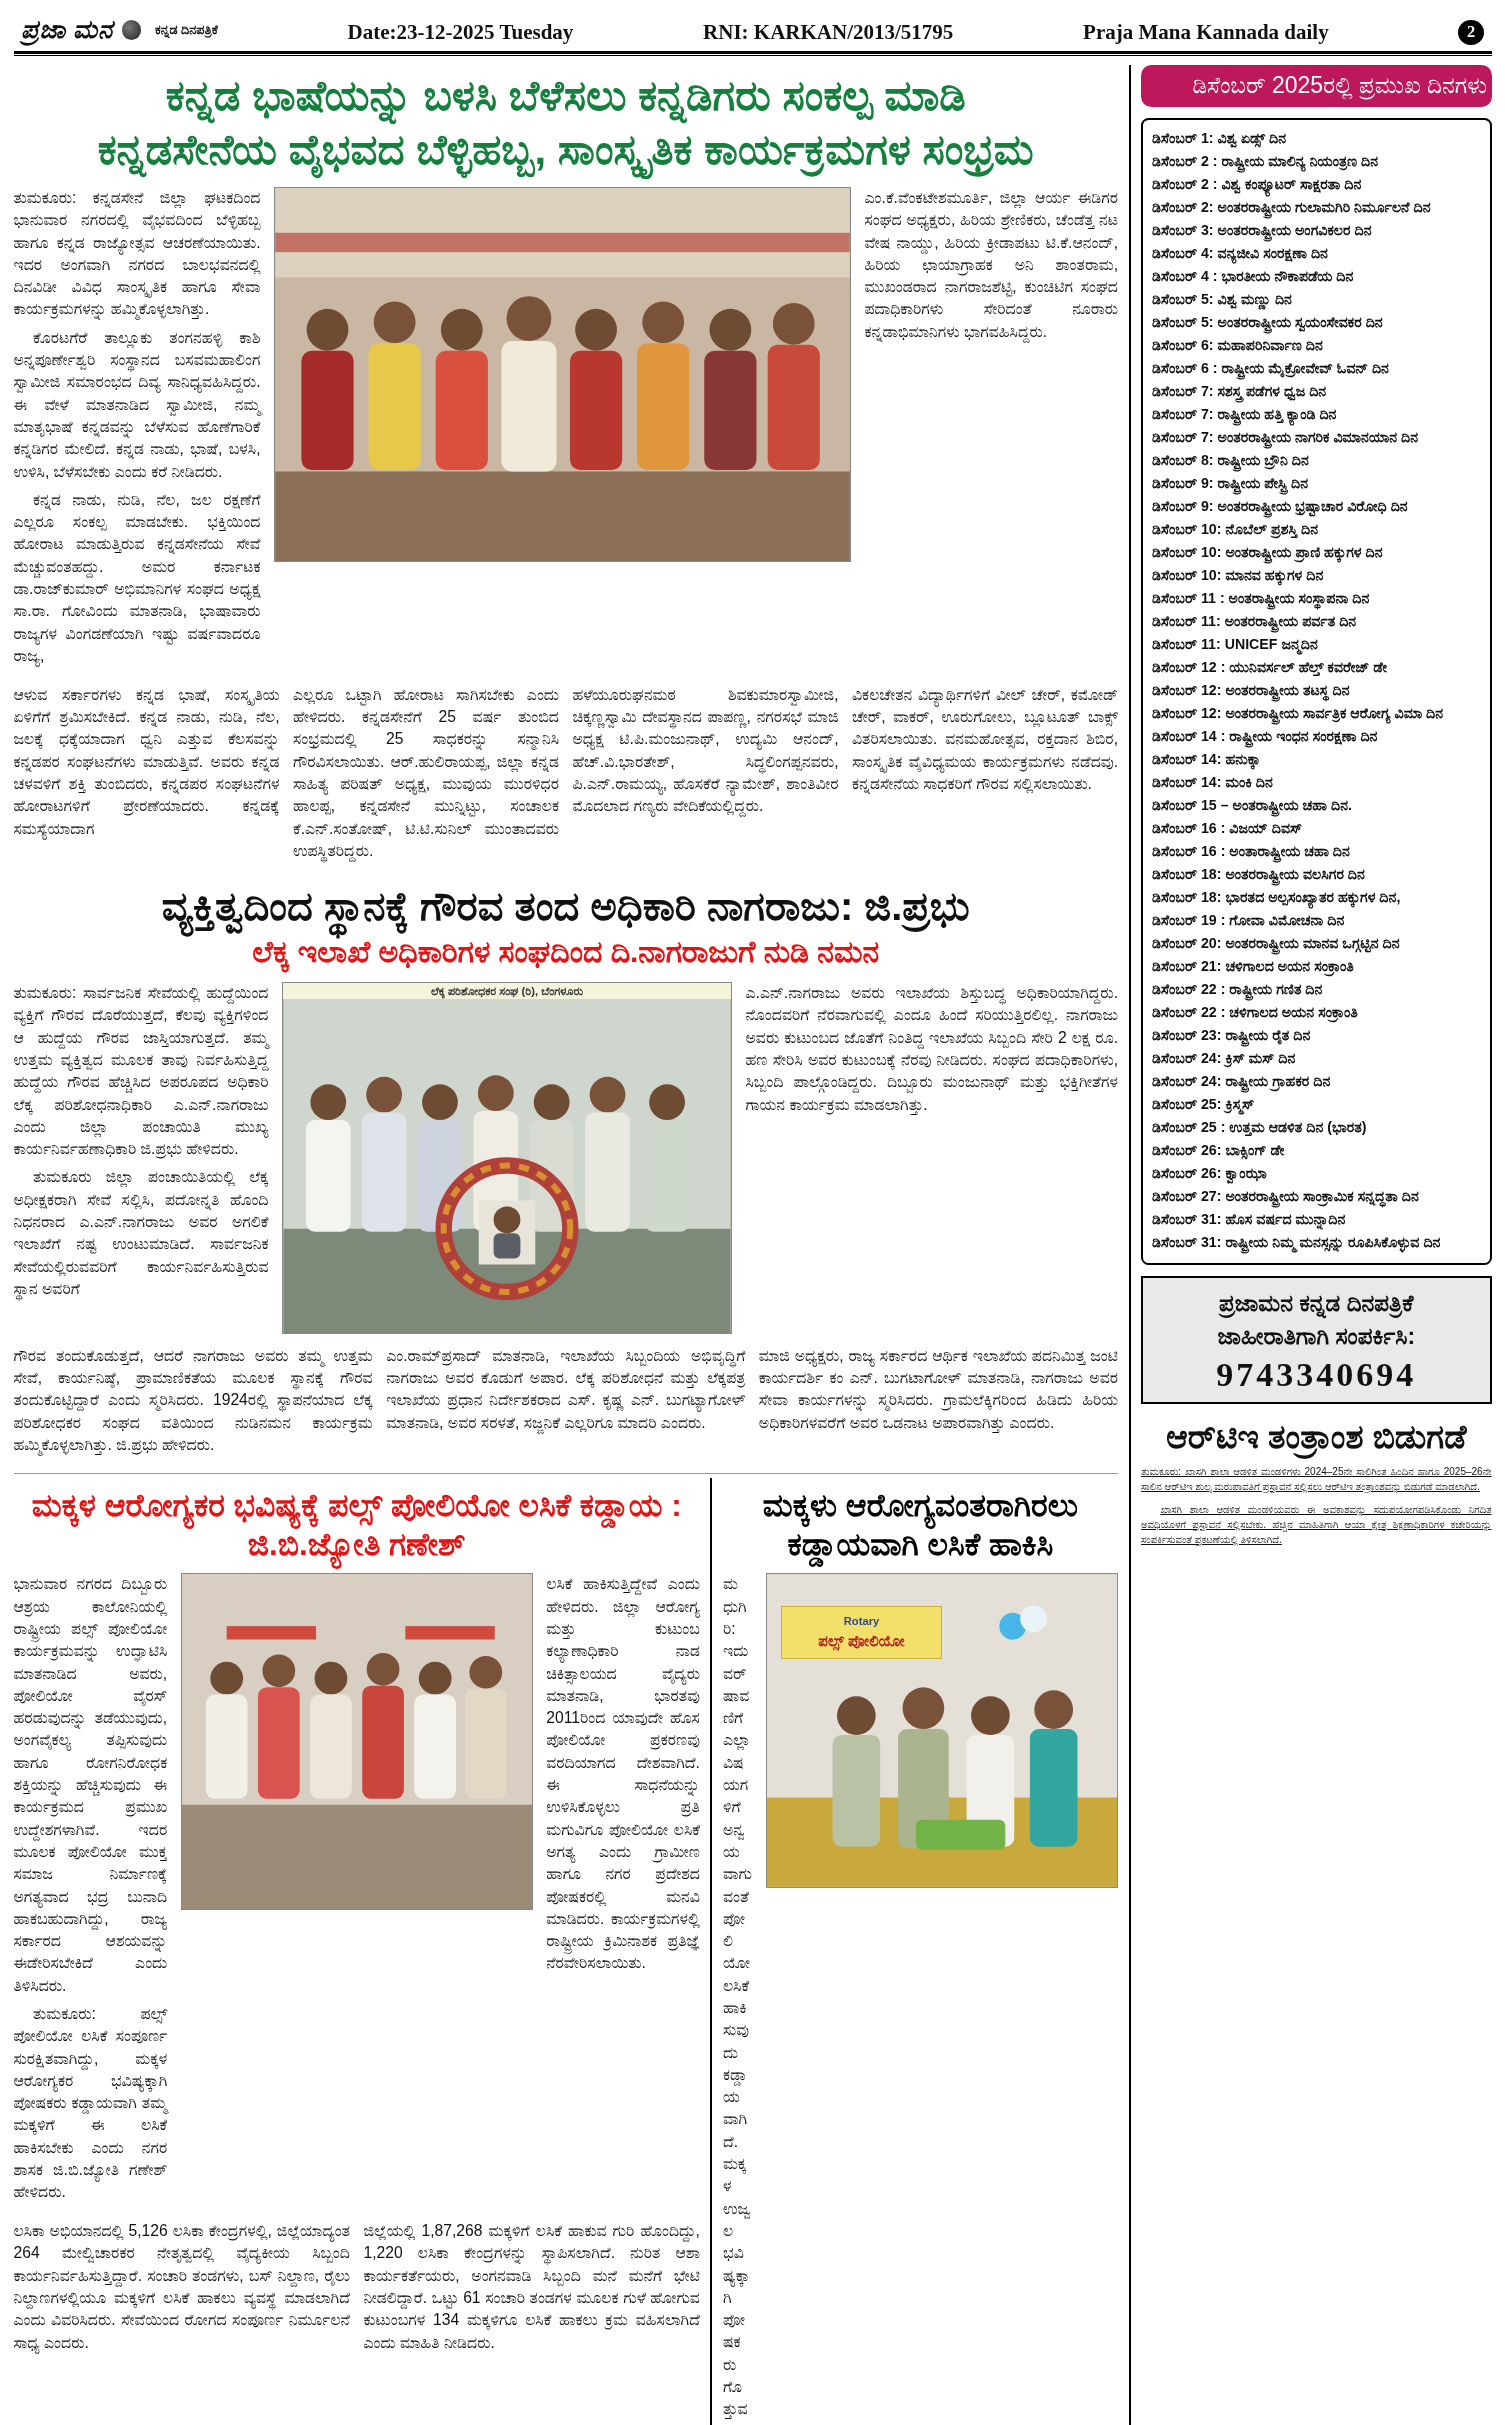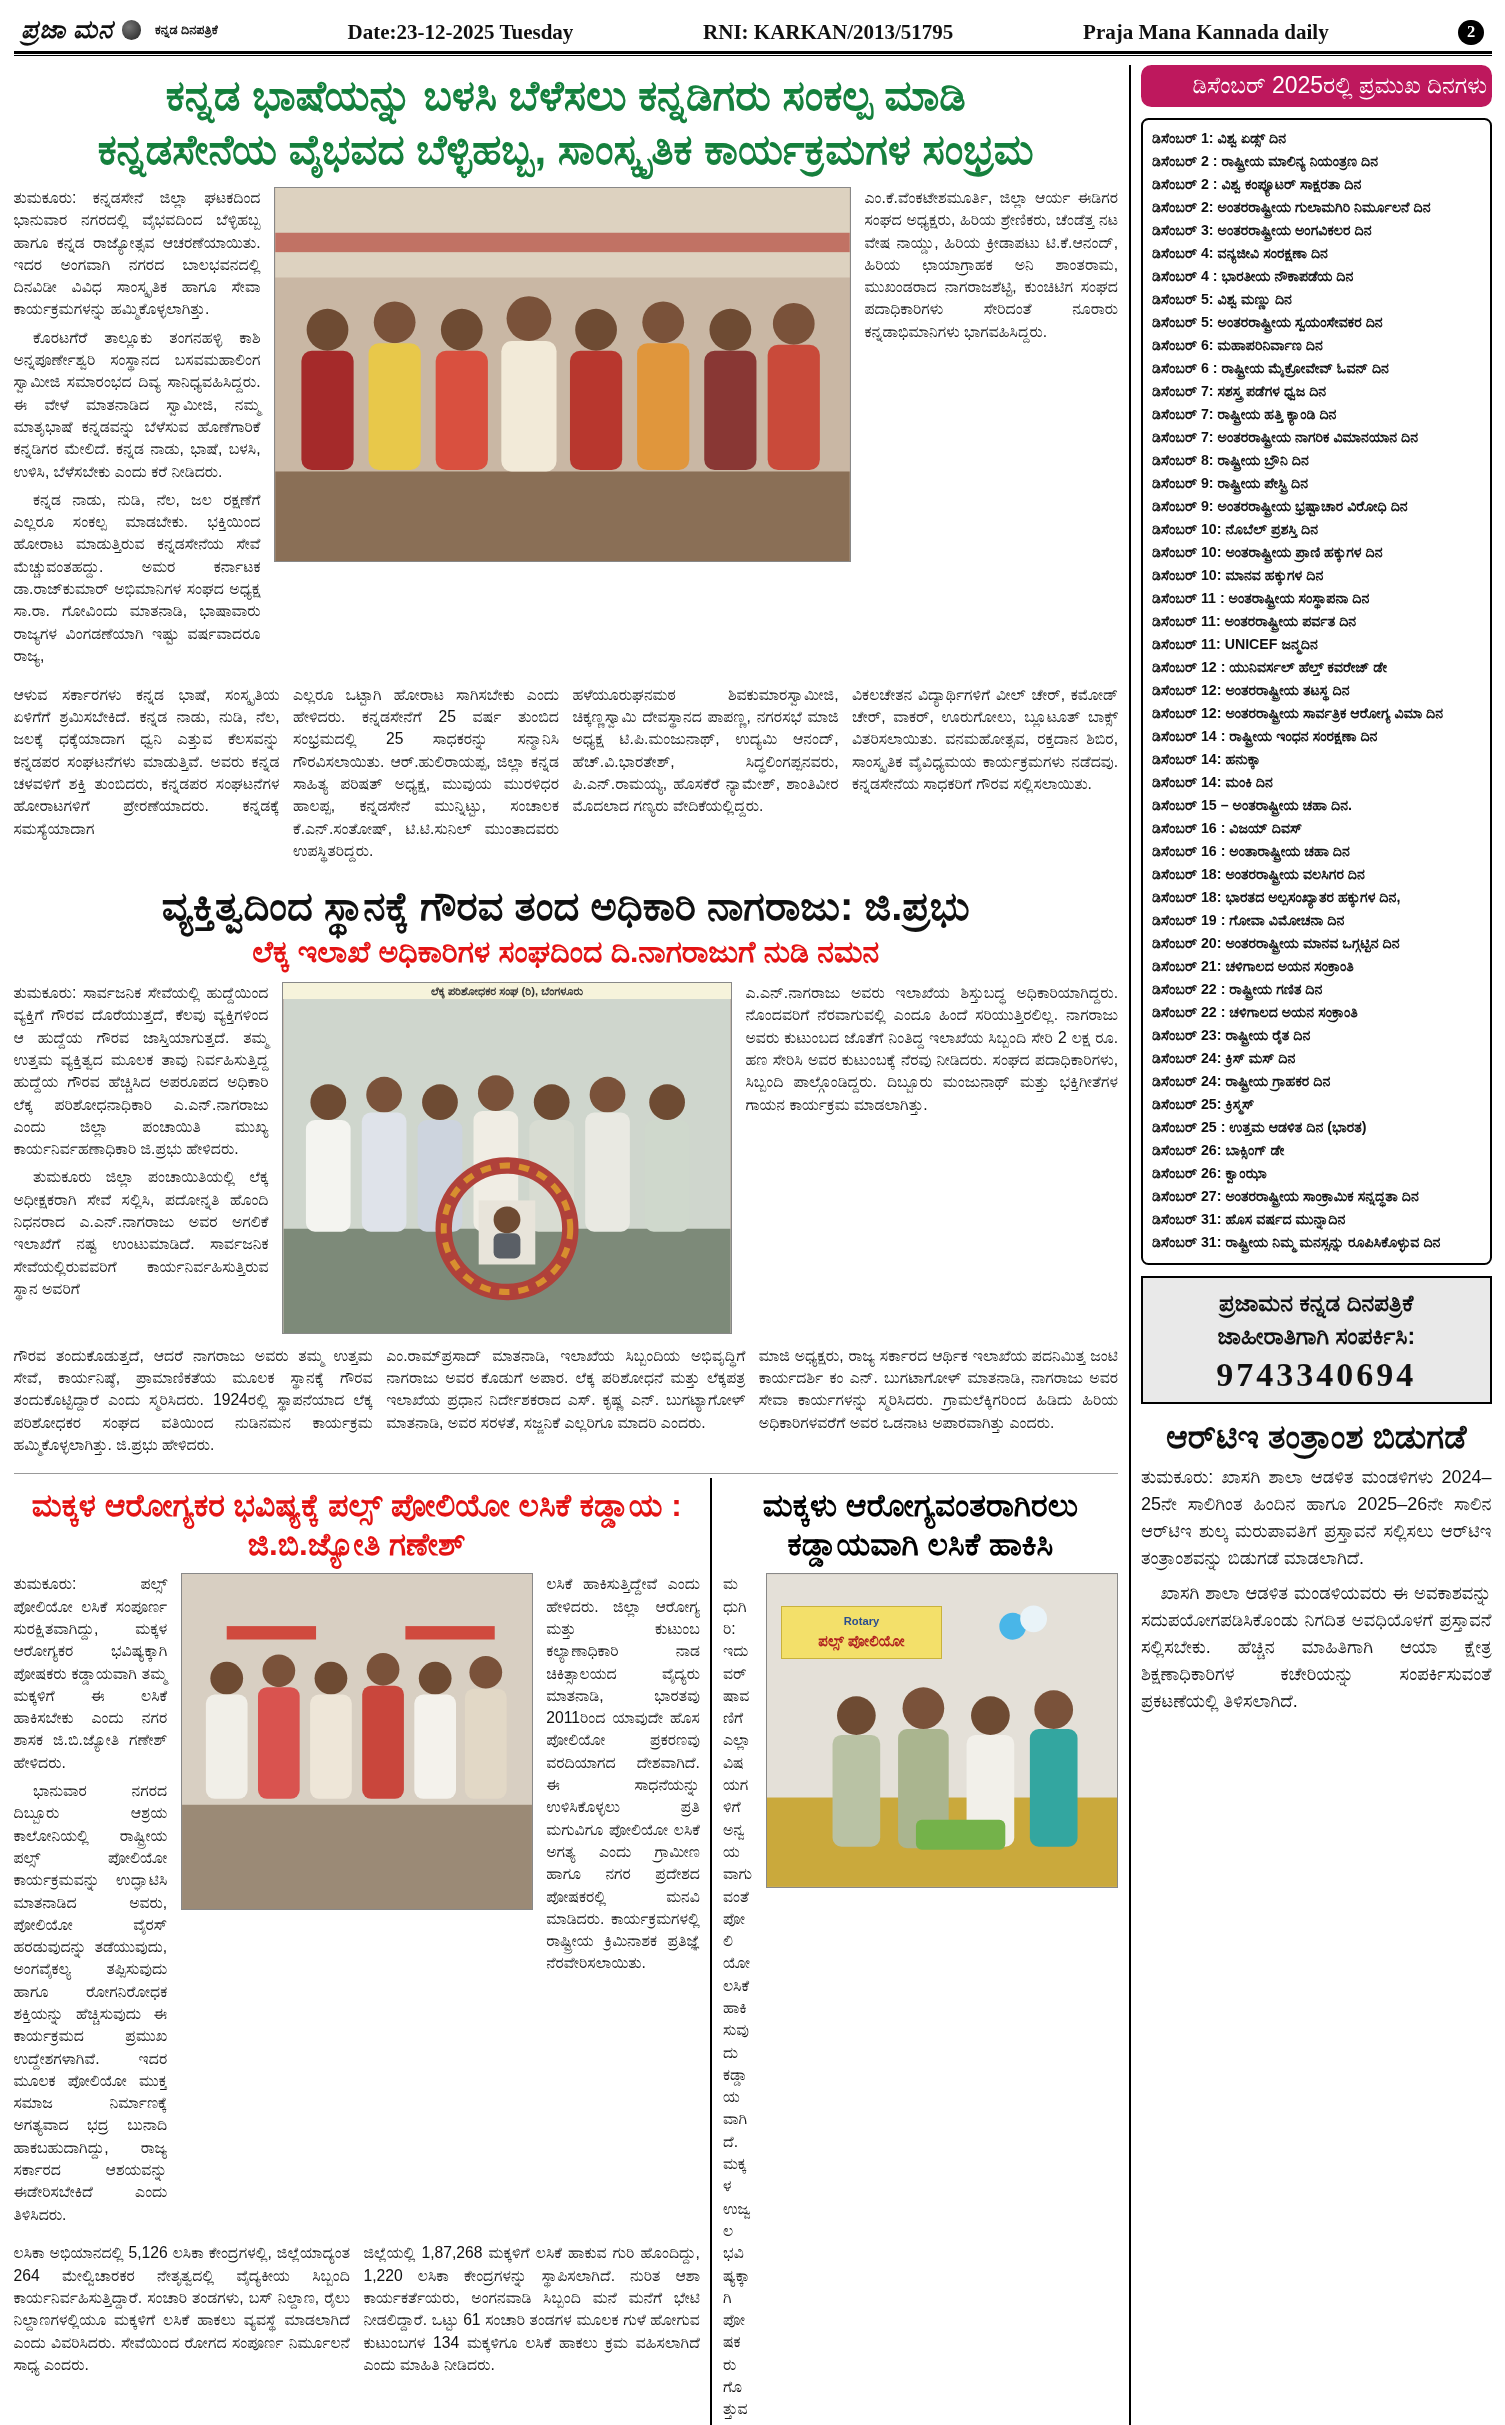--- a/index.html
+++ b/index.html
@@ -79,21 +79,21 @@
     font-size:14.2px; font-weight:bold; line-height:1.62;
   }
   .days-box .day-item{white-space:normal;}
   .ad-box{
     border:2.2px solid #000; background:#e9e9e9; text-align:center;
     padding:9px 6px 7.5px 6px;
   }
   .ad-line{font-size:23px; font-weight:bold; line-height:1.45;}
   .ad-phone{font-family:"Liberation Serif", serif; font-size:34px; font-weight:bold; letter-spacing:3px; margin-top:3px;}
   .rte-head{font-size:33px; font-weight:bold; text-align:center; margin-top:3px; line-height:1.2;}
-  .rte-body{font-size:18px; line-height:1.5; text-align:justify; margin-top:7.5px;}
+  .rte-body{font-size:10px; line-height:1.5; text-align:justify; margin-top:7.5px;text-decoration:underline;}
   .rte-body p{margin-bottom:7.5px; text-indent:19.5px;}
   .rte-body p:first-child{text-indent:0;}
 
   
   .bottom-band{display:flex; gap:10.5px; margin-top:7.5px; border-top:0.7px solid #999; padding-top:4.5px;}
   .bottom-left{width:974px; border-right:2.2px solid #000; padding-right:10.5px;}
   .bottom-right{flex:1;}
 </style>
 </head>
 <body>
@@ -229,22 +229,22 @@
             </div>
         </div>
       </div>
 
       <div class="bottom-band">
 
         <div class="bottom-left">
           <div class="h-bottom-red">ಮಕ್ಕಳ ಆರೋಗ್ಯಕರ ಭವಿಷ್ಯಕ್ಕೆ ಪಲ್ಸ್ ಪೋಲಿಯೋ ಲಸಿಕೆ ಕಡ್ಡಾಯ : ಜಿ.ಬಿ.ಜ್ಯೋತಿ ಗಣೇಶ್</div>
           <div class="row">
             <div class="tcol" style="max-width:225px;">
+              <p>ಭಾನುವಾರ ನಗರದ ದಿಬ್ಬೂರು ಆಶ್ರಯ ಕಾಲೋನಿಯಲ್ಲಿ ರಾಷ್ಟ್ರೀಯ ಪಲ್ಸ್ ಪೋಲಿಯೋ ಕಾರ್ಯಕ್ರಮವನ್ನು ಉದ್ಘಾಟಿಸಿ ಮಾತನಾಡಿದ ಅವರು, ಪೋಲಿಯೋ ವೈರಸ್ ಹರಡುವುದನ್ನು ತಡೆಯುವುದು, ಅಂಗವೈಕಲ್ಯ ತಪ್ಪಿಸುವುದು ಹಾಗೂ ರೋಗನಿರೋಧಕ ಶಕ್ತಿಯನ್ನು ಹೆಚ್ಚಿಸುವುದು ಈ ಕಾರ್ಯಕ್ರಮದ ಪ್ರಮುಖ ಉದ್ದೇಶಗಳಾಗಿವೆ. ಇದರ ಮೂಲಕ ಪೋಲಿಯೋ ಮುಕ್ತ ಸಮಾಜ ನಿರ್ಮಾಣಕ್ಕೆ ಅಗತ್ಯವಾದ ಭದ್ರ ಬುನಾದಿ ಹಾಕಬಹುದಾಗಿದ್ದು, ರಾಜ್ಯ ಸರ್ಕಾರದ ಆಶಯವನ್ನು ಈಡೇರಿಸಬೇಕಿದೆ ಎಂದು ತಿಳಿಸಿದರು.</p>
               <p>ತುಮಕೂರು: ಪಲ್ಸ್ ಪೋಲಿಯೋ ಲಸಿಕೆ ಸಂಪೂರ್ಣ ಸುರಕ್ಷಿತವಾಗಿದ್ದು, ಮಕ್ಕಳ ಆರೋಗ್ಯಕರ ಭವಿಷ್ಯಕ್ಕಾಗಿ ಪೋಷಕರು ಕಡ್ಡಾಯವಾಗಿ ತಮ್ಮ ಮಕ್ಕಳಿಗೆ ಈ ಲಸಿಕೆ ಹಾಕಿಸಬೇಕು ಎಂದು ನಗರ ಶಾಸಕ ಜಿ.ಬಿ.ಜ್ಯೋತಿ ಗಣೇಶ್ ಹೇಳಿದರು.</p>
-              <p>ಭಾನುವಾರ ನಗರದ ದಿಬ್ಬೂರು ಆಶ್ರಯ ಕಾಲೋನಿಯಲ್ಲಿ ರಾಷ್ಟ್ರೀಯ ಪಲ್ಸ್ ಪೋಲಿಯೋ ಕಾರ್ಯಕ್ರಮವನ್ನು ಉದ್ಘಾಟಿಸಿ ಮಾತನಾಡಿದ ಅವರು, ಪೋಲಿಯೋ ವೈರಸ್ ಹರಡುವುದನ್ನು ತಡೆಯುವುದು, ಅಂಗವೈಕಲ್ಯ ತಪ್ಪಿಸುವುದು ಹಾಗೂ ರೋಗನಿರೋಧಕ ಶಕ್ತಿಯನ್ನು ಹೆಚ್ಚಿಸುವುದು ಈ ಕಾರ್ಯಕ್ರಮದ ಪ್ರಮುಖ ಉದ್ದೇಶಗಳಾಗಿವೆ. ಇದರ ಮೂಲಕ ಪೋಲಿಯೋ ಮುಕ್ತ ಸಮಾಜ ನಿರ್ಮಾಣಕ್ಕೆ ಅಗತ್ಯವಾದ ಭದ್ರ ಬುನಾದಿ ಹಾಕಬಹುದಾಗಿದ್ದು, ರಾಜ್ಯ ಸರ್ಕಾರದ ಆಶಯವನ್ನು ಈಡೇರಿಸಬೇಕಿದೆ ಎಂದು ತಿಳಿಸಿದರು.</p>
             </div>
             <div class="photo" style="width:352px; height:337px;">
               <svg viewBox="0 0 470 450">
                 <rect width="470" height="450" fill="#d8cfc2"></rect>
                 <rect y="310" width="470" height="140" fill="#9b8a76"></rect>
                 <g>
                   <circle cx="60" cy="140" r="22" fill="#6e4b33"></circle>
                     <rect x="32" y="162" width="56" height="140" rx="12" fill="#f1efe8"></rect>
                   <circle cx="130" cy="130" r="22" fill="#7a523a"></circle>
                     <rect x="102" y="152" width="56" height="150" rx="12" fill="#d9534f"></rect>

